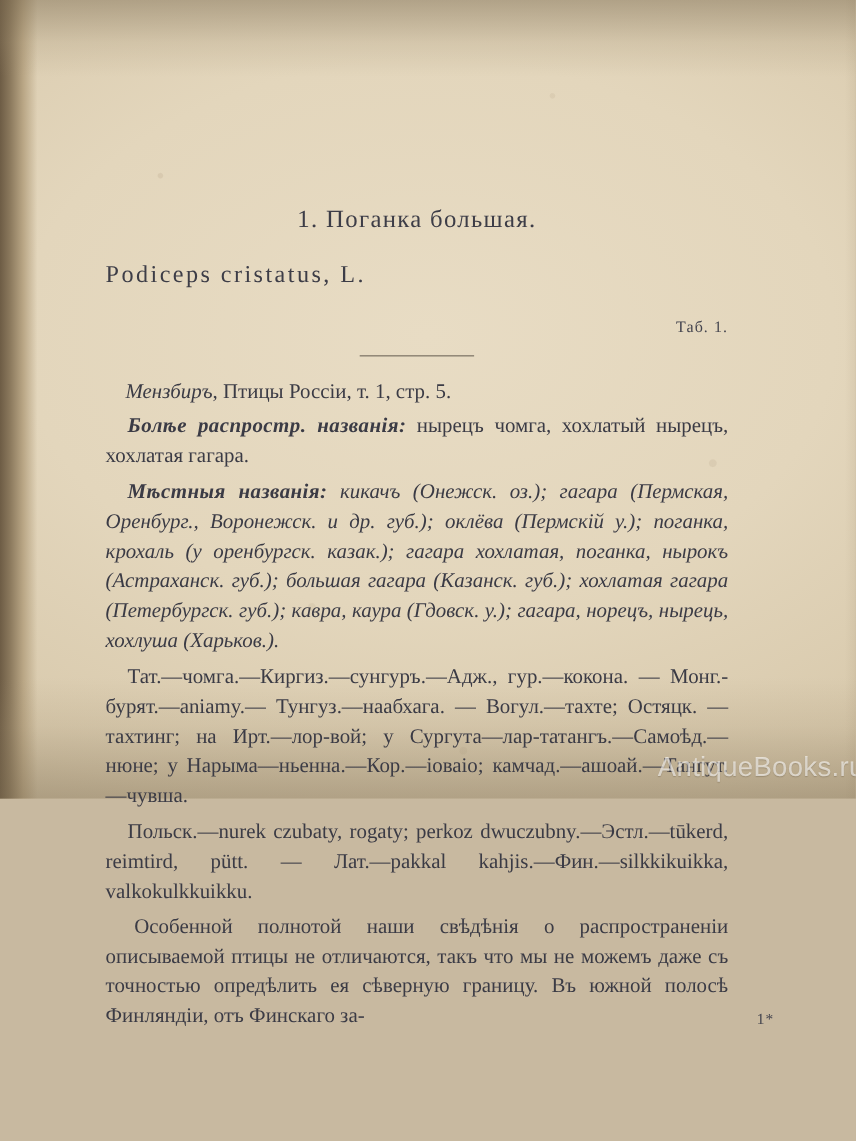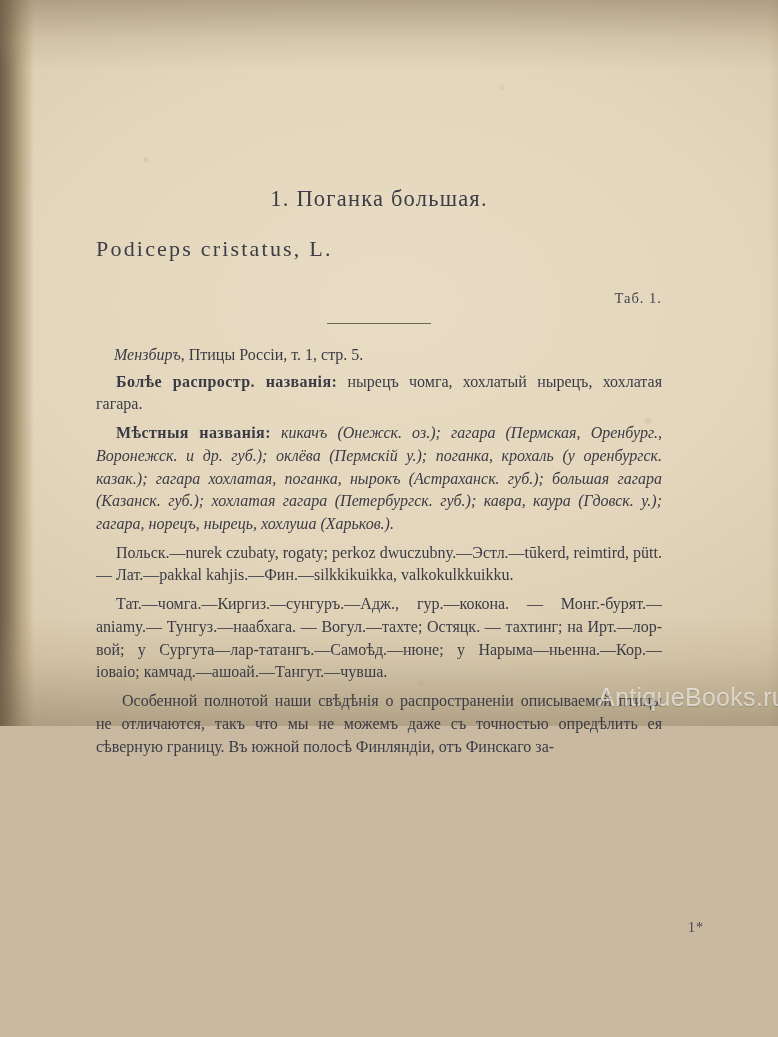--- a/index.html
+++ b/index.html
@@ -97,38 +97,38 @@
   .rule {
     width: 104px;
     height: 1px;
     background: #5b5348;
     margin: 16px auto 20px auto;
     opacity: .85;
   }
 
   p {
     margin: 0 0 6px 0;
-    font-size: 16px;
+    font-size: 19px;
     line-height: 1.42;
     text-align: justify;
     color: #3b3b45;
   }
   .src-line {
     margin-left: 18px;
     margin-bottom: 4px;
   }
   .indent {
     text-indent: 20px;
   }
   .indent-wide {
     text-indent: 26px;
   }
   .it { font-style: italic; }
   .bold { font-weight: bold; }
-  .sp { letter-spacing: .4px; }
+  .sp { letter-spacing: .4px; font-style: italic; }
 
   #folio {
     position: absolute;
     right: 106px;
     top: 920px;
     font-size: 14px;
     color: #44444e;
     letter-spacing: 1px;
   }
 
@@ -163,23 +163,23 @@
     <div class="plate-ref">Таб. 1.</div>
 
     <div class="rule"></div>
 
     <p class="src-line"><span class="it">Мензбиръ</span><span>, Птицы Россіи, т. 1, стр. 5.</span></p>
 
     <p class="indent"><span class="bold sp">Болѣе распростр. названія:</span><span> нырецъ чомга, хохлатый нырецъ, хохлатая гагара.</span></p>
 
     <p class="indent"><span class="bold sp">Мѣстныя названія:</span><span class="it"> кикачъ (Онежск. оз.); гагара (Пермская, Оренбург., Воронежск. и др. губ.); оклёва (Пермскій у.); поганка, крохаль (у оренбургск. казак.); гагара хохлатая, поганка, нырокъ (Астраханск. губ.); большая гагара (Казанск. губ.); хохлатая гагара (Петербургск. губ.); кавра, каура (Гдовск. у.); гагара, норецъ, нырець, хохлуша (Харьков.).</span></p>
 
+    <p class="indent">Тат.—чомга.—Киргиз.—сунгуръ.—Адж., гур.—кокона. — Монг.-бурят.—aniamy.— Тунгуз.—наабхага. — Вогул.—тахте; Остяцк. — тахтинг; на Ирт.—лор-вой; у Сургута—лар-татангъ.—Самоѣд.—нюне; у Нарыма—ньенна.—Кор.—іоваіо; камчад.—ашоай.—Тангут.—чувша.</p>
+
     <p class="indent">Польск.—nurek czubaty, rogaty; perkoz dwuczubny.—Эстл.—tūkerd, reimtird, pütt. — Лат.—pakkal kahjis.—Фин.—silkkikuikka, valkokulkkuikku.</p>
-
-    <p class="indent">Тат.—чомга.—Киргиз.—сунгуръ.—Адж., гур.—кокона. — Монг.-бурят.—aniamy.— Тунгуз.—наабхага. — Вогул.—тахте; Остяцк. — тахтинг; на Ирт.—лор-вой; у Сургута—лар-татангъ.—Самоѣд.—нюне; у Нарыма—ньенна.—Кор.—іоваіо; камчад.—ашоай.—Тангут.—чувша.</p>
 
 
     <p class="indent-wide">Особенной полнотой наши свѣдѣнія о распространеніи описываемой птицы не отличаются, такъ что мы не можемъ даже съ точностью опредѣлить ея сѣверную границу. Въ южной полосѣ Финляндіи, отъ Финскаго за-</p>
 
   </div>
 
   <div id="folio">1*</div>
 
   <div id="watermark">AntiqueBooks.ru</div>
 </div>

